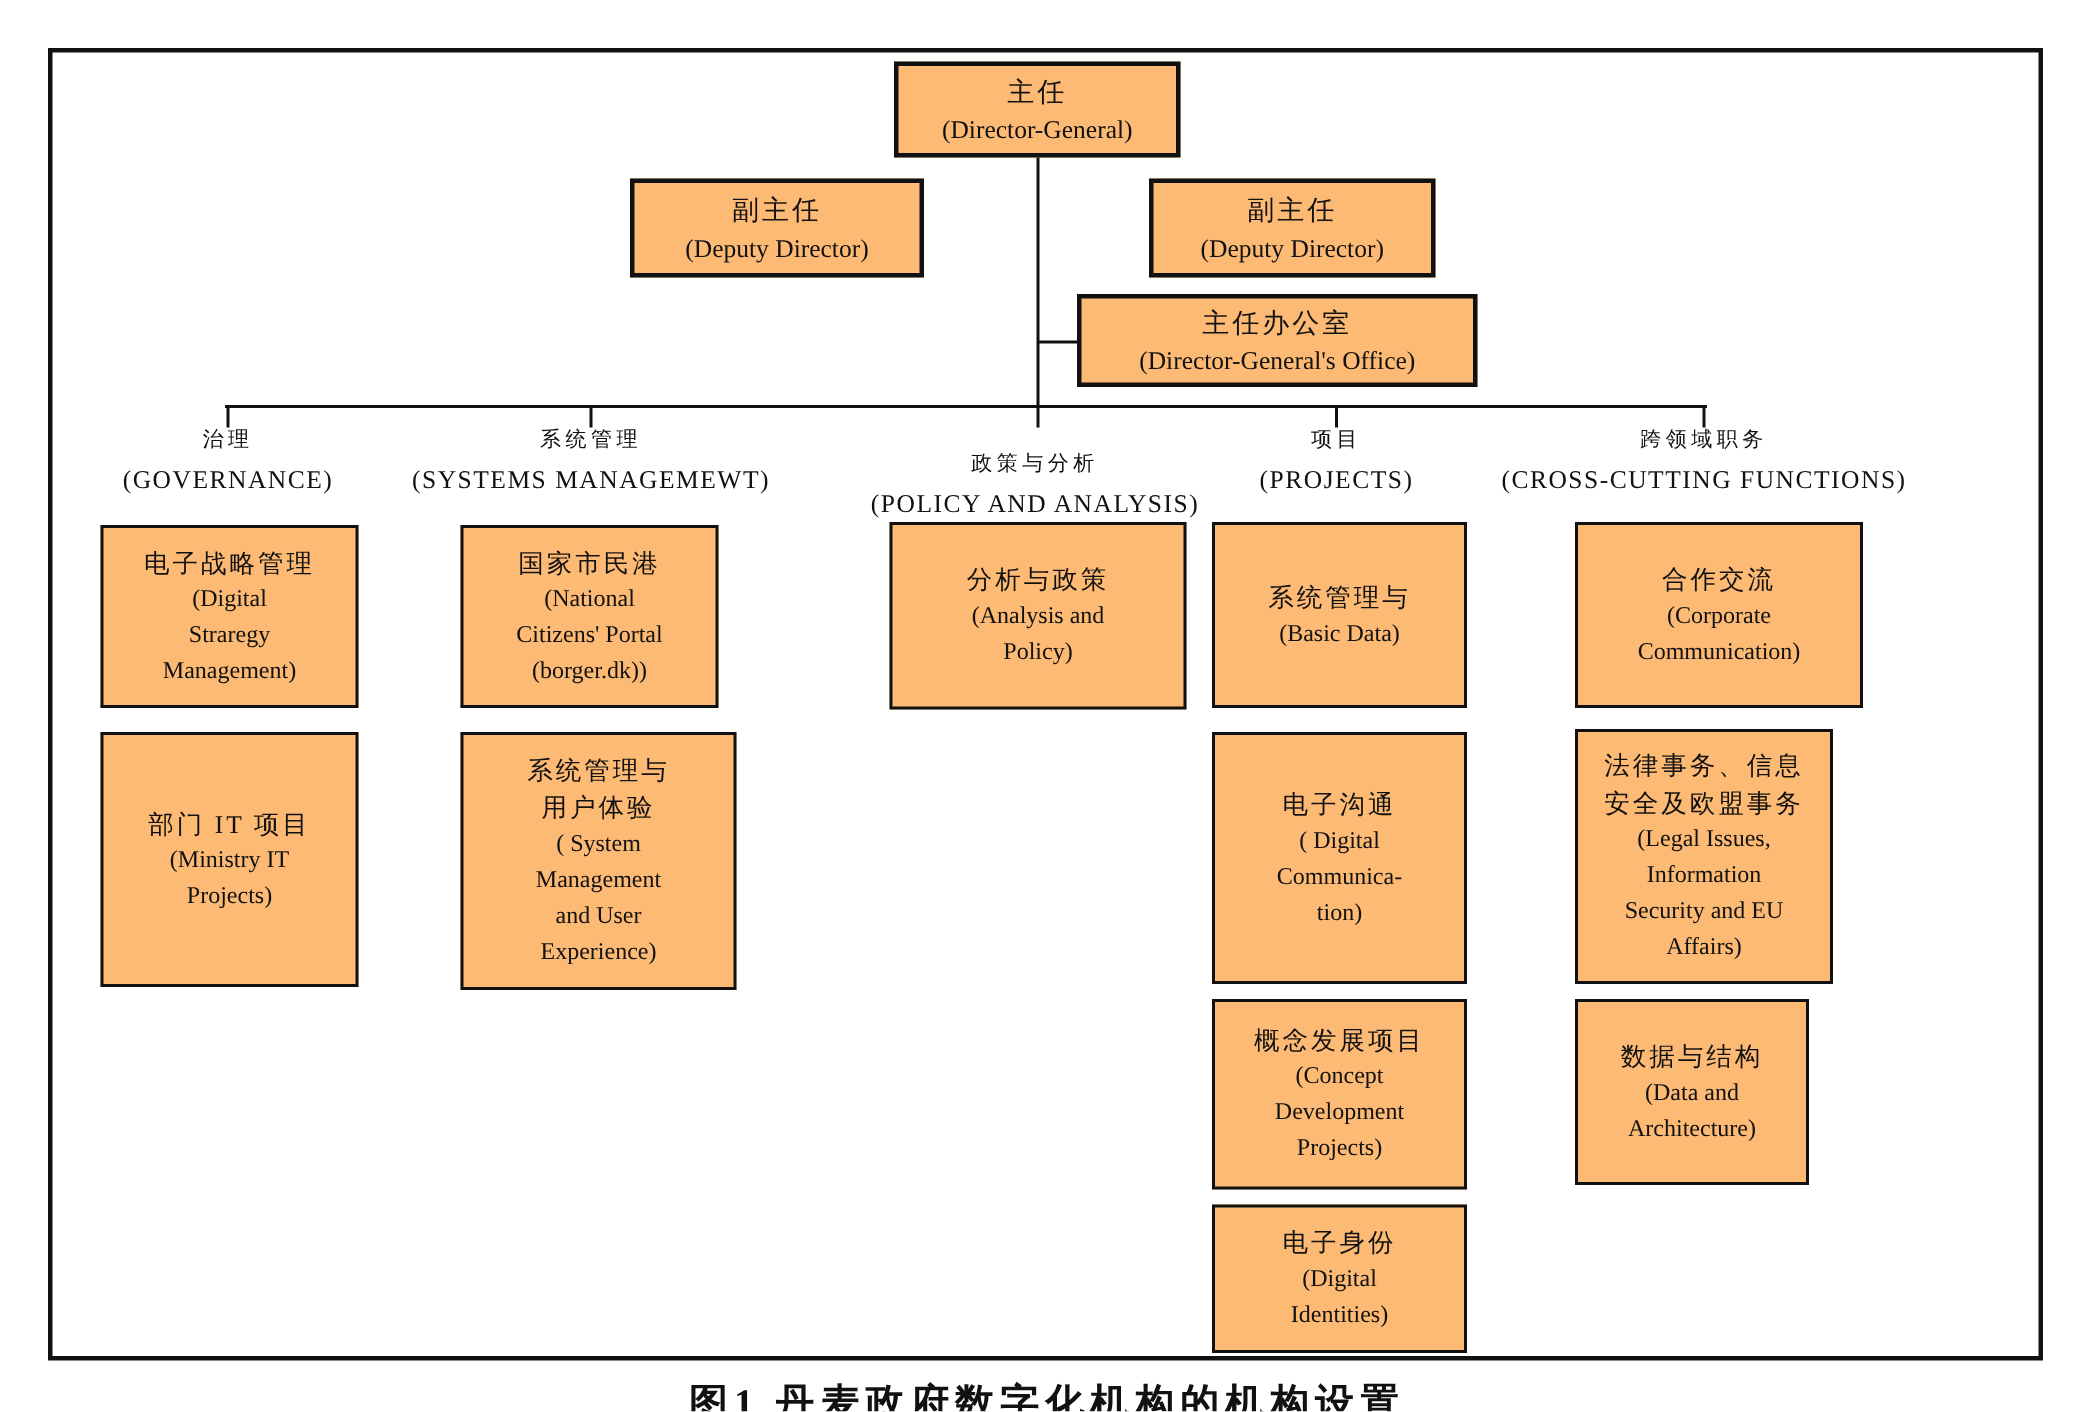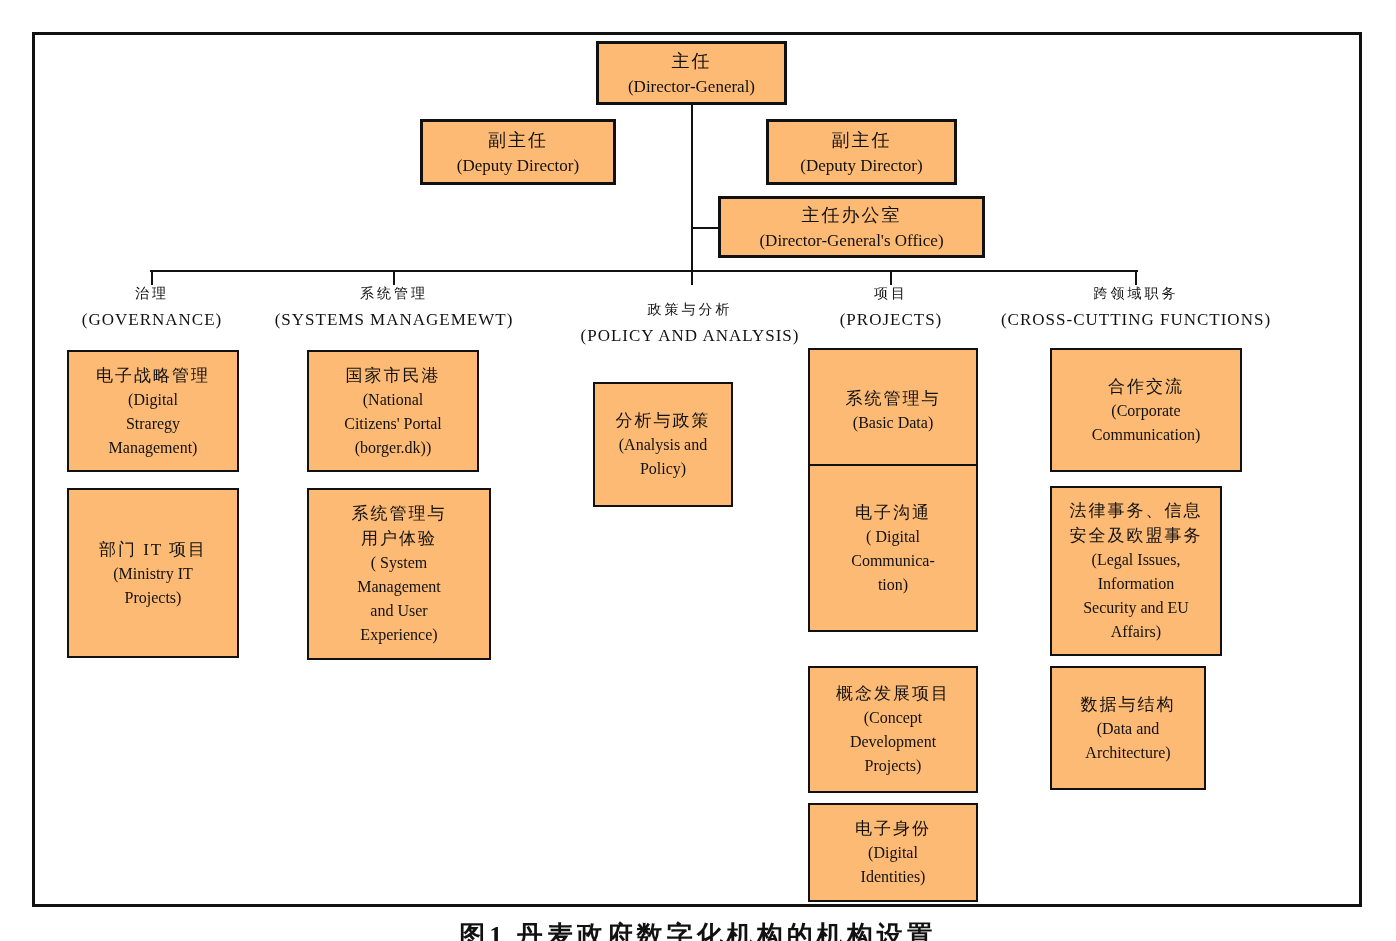--- a/index.html
+++ b/index.html
@@ -112,31 +112,31 @@
   </div>
   <div class="node" style="left:307px;top:488px;width:184px;height:172px;">
     <div class="cn">系统管理与
 用户体验</div>
     <div class="en">( System
 Management
 and User
 Experience)</div>
   </div>
 
-  <div class="node" style="left:593px;top:348px;width:140px;height:125px;margin-top:34px;">
+  <div class="node" style="left:593px;top:348px;width:198px;height:125px;">
     <div class="cn">分析与政策</div>
     <div class="en">(Analysis and
 Policy)</div>
   </div>
 
   <div class="node" style="left:808px;top:348px;width:170px;height:124px;">
     <div class="cn">系统管理与</div>
     <div class="en">(Basic Data)</div>
   </div>
-  <div class="node" style="left:808px;top:464px;width:170px;height:168px;">
+  <div class="node" style="left:808px;top:488px;width:170px;height:168px;">
     <div class="cn">电子沟通</div>
     <div class="en">( Digital
 Communica-
 tion)</div>
   </div>
   <div class="node" style="left:808px;top:666px;width:170px;height:127px;">
     <div class="cn">概念发展项目</div>
     <div class="en">(Concept
 Development
 Projects)</div>

